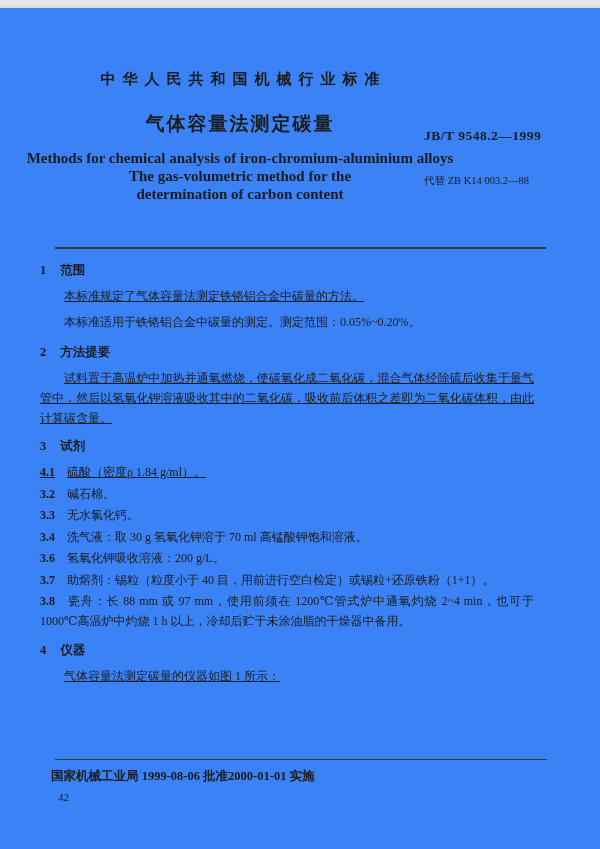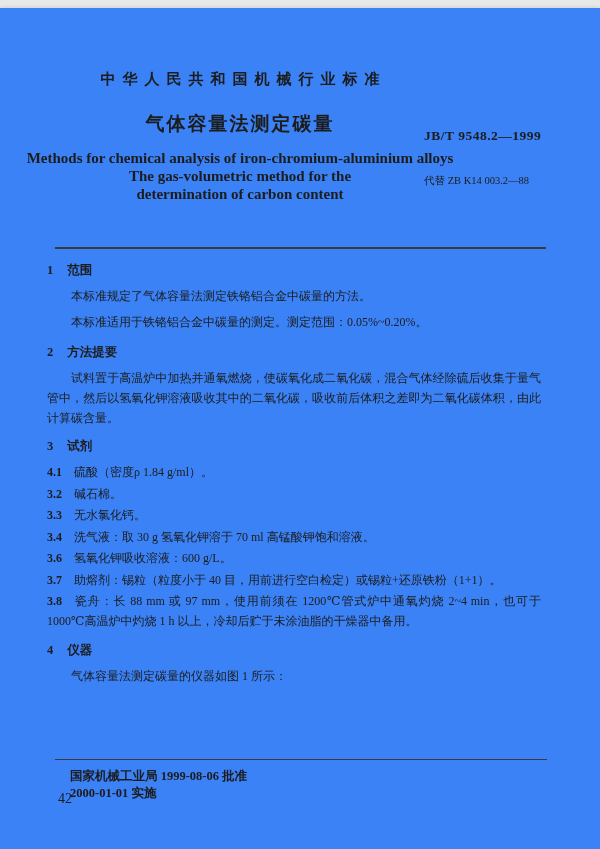--- a/index.html
+++ b/index.html
@@ -57,67 +57,66 @@
 
   .rule-top {
     position: absolute;
     top: 239px; left: 55px; right: 54px;
     border-top: 2px solid #3a3a3a;
   }
 
   
   .doc-body {
     position: absolute;
-    top: 252px; left: 47px;
+    top: 252px; left: 40px;
     width: 494px;
     font-size: 12px;
     line-height: 20px;
     text-align: justify;
   }
   .sec-head {
     font-size: 12.5px;
     font-weight: bold;
     line-height: 20px;
   }
   .sec-head .sec-no { display: inline-block; margin-right: 14px; font-style: normal; }
   .sec-1 { margin-top: 0; }
   .sec-2 { margin-top: 10px; }
   .sec-3 { margin-top: 8px; }
   .sec-4 { margin-top: 9px; }
   p.indent { text-indent: 2em; }
   .sec-1 + .pgroup p { margin-top: 6px; }
-  .pgroup p:first-child { margin-top: 6px; }
+  .pgroup p:first-child { margin-top: 6px; text-decoration: underline; }
   .item {
     margin-top: 1.5px;
   }
   .item-no {
     font-weight: bold;
     margin-right: 12px;
     font-style: normal;
   }
 
   
   .rule-bottom {
     position: absolute;
     top: 751px; left: 55px; right: 53px;
     border-top: 1.5px solid #3a3a3a;
   }
   .footer-row {
     position: absolute;
-    top: 760px; left: 70px; right: 53px;
+    top: 760px; left: 51px; right: 53px;
     display: flex;
     justify-content: flex-start;
     font-size: 12.5px;
     font-weight: bold;
-    flex-direction: column;
   }
   .page-num {
     position: absolute;
     top: 783px; left: 58px;
-    font-size: 14px;
+    font-size: 11px;
   }
 </style>
 </head>
 <body>
 
 <div class="page">
 
   <div class="head-col">
     <div class="std-type">中华人民共和国机械行业标准</div>
     <div class="title-zh">
@@ -154,21 +153,21 @@
     </div>
 
     <div class="sec-head sec-3">
       <span class="sec-no">3</span><span>试剂</span>
     </div>
     <div class="pgroup">
       <p class="item"><span class="item-no">4.1</span><span>硫酸（密度ρ 1.84 g/ml）。</span></p>
       <p class="item"><span class="item-no">3.2</span><span>碱石棉。</span></p>
       <p class="item"><span class="item-no">3.3</span><span>无水氯化钙。</span></p>
       <p class="item"><span class="item-no">3.4</span><span>洗气液：取 30 g 氢氧化钾溶于 70 ml 高锰酸钾饱和溶液。</span></p>
-      <p class="item"><span class="item-no">3.6</span><span>氢氧化钾吸收溶液：600 g/L。</span></p>
+      <p class="item"><span class="item-no">3.6</span><span>氢氧化钾吸收溶液：200 g/L。</span></p>
       <p class="item"><span class="item-no">3.7</span><span>助熔剂：锡粒（粒度小于 40 目，用前进行空白检定）或锡粒+还原铁粉（1+1）。</span></p>
       <p class="item"><span class="item-no">3.8</span><span>瓷舟：长 88 mm 或 97 mm，使用前须在 1200℃管式炉中通氧灼烧 2~4 min，也可于 1000℃高温炉中灼烧 1 h 以上，冷却后贮于未涂油脂的干燥器中备用。</span></p>
     </div>
 
     <div class="sec-head sec-4">
       <span class="sec-no">4</span><span>仪器</span>
     </div>
     <div class="pgroup">
       <p class="indent">气体容量法测定碳量的仪器如图 1 所示：</p>
     </div>

